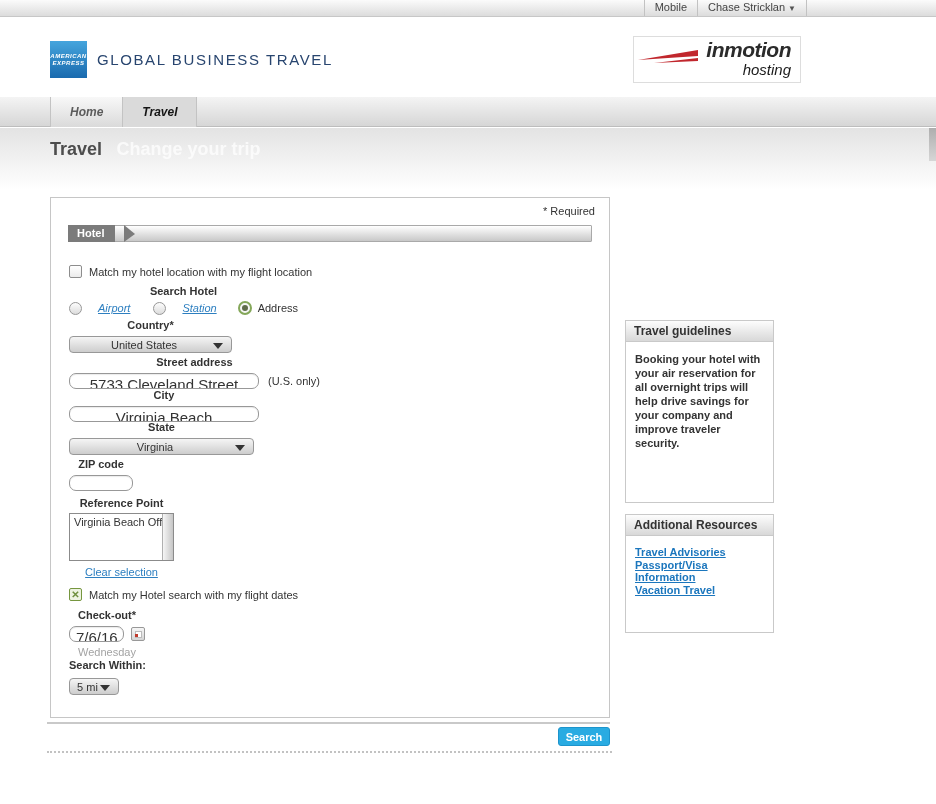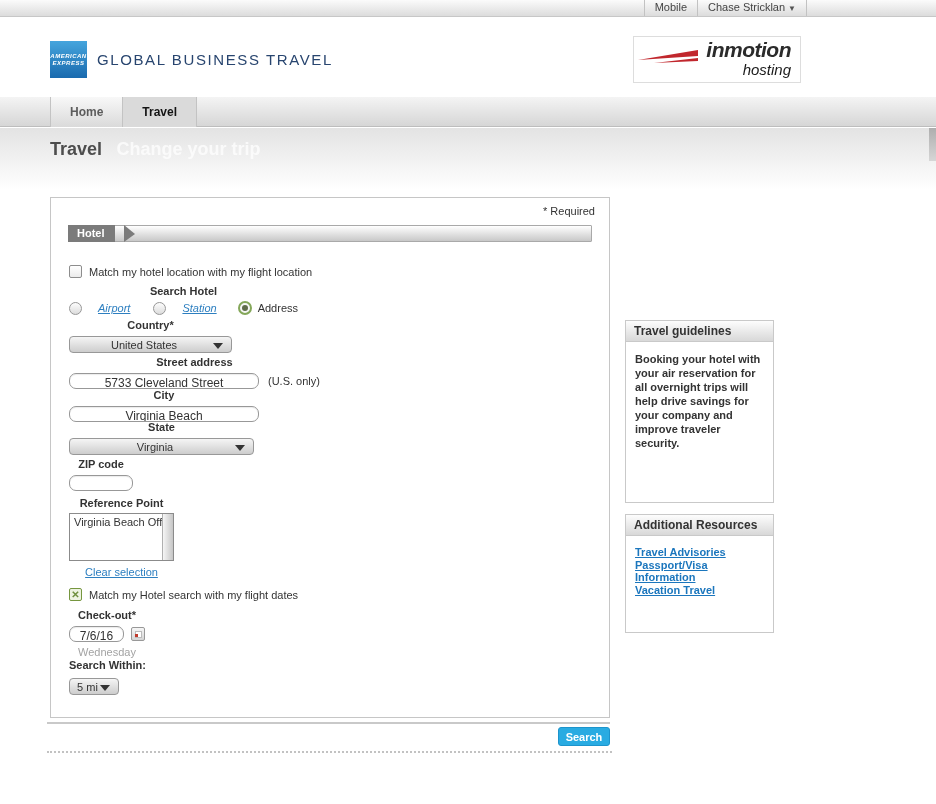--- a/index.html
+++ b/index.html
@@ -46,20 +46,21 @@
   .tabbar {
     position:absolute; left:0; top:97px; width:936px; height:30px;
     background:linear-gradient(#f4f4f4,#d6d6d6);
     border-bottom:1px solid #bdbdbd;
   }
   .tabs { position:absolute; left:50px; top:0; height:30px; display:flex; }
   .tab {
     font-size:12px; font-weight:bold; color:#5c5c5c; padding:8px 19px 0 19px;
     border-right:1px solid #c3c3c3; height:30px; cursor:pointer;
     background:linear-gradient(#f8f8f8,#dadada);
+    font-style:italic;
   }
   .tab:first-child { border-left:1px solid #c3c3c3; }
   .tab.active { background:#dadada; color:#141414; }
   
   .content-fade {
     position:absolute; left:0; top:128px; width:936px; height:62px;
     background:linear-gradient(#e3e3e3,#ffffff);
   }
   .edge-strip {
     position:absolute; right:0; top:128px; width:7px; height:33px;
@@ -104,21 +105,21 @@
   }
   .radio.selected {
     border:2px solid #84a759; width:14px; height:14px; flex-basis:14px;
     display:inline-flex; align-items:center; justify-content:center; background:#f6f6f6;
   }
   .radio.selected .dot { width:6px; height:6px; border-radius:50%; background:#5f6c4a; }
   .radio-label-link { font-size:11px; color:#2d7fc0; text-decoration:underline; margin-left:16px; cursor:pointer;font-style:italic; }
   .radio-label { font-size:11px; color:#333; margin-left:6px; }
   .tinput {
     border:1px solid #989898; border-radius:7px; height:16px;
-    background:#fff; font-size:12px; color:#333; padding:2px 6px 0 6px;
+    background:#fff; font-size:15px; color:#333; padding:2px 6px 0 6px;
     box-shadow:inset 0 1px 1px rgba(0,0,0,.08); white-space:nowrap; overflow:hidden;
   }
   .fselect {
     position:relative; border:1px solid #989898; border-radius:4px; height:17px;
     background:linear-gradient(#f5f5f5,#cdcdcd); font-size:11px; color:#333;
     padding:2px 20px 0 7px; cursor:pointer; white-space:nowrap;
   }
   .fselect .arrow {
     position:absolute; right:8px; top:6px; width:0; height:0;
     border-left:5px solid transparent; border-right:5px solid transparent; border-top:6px solid #333;

